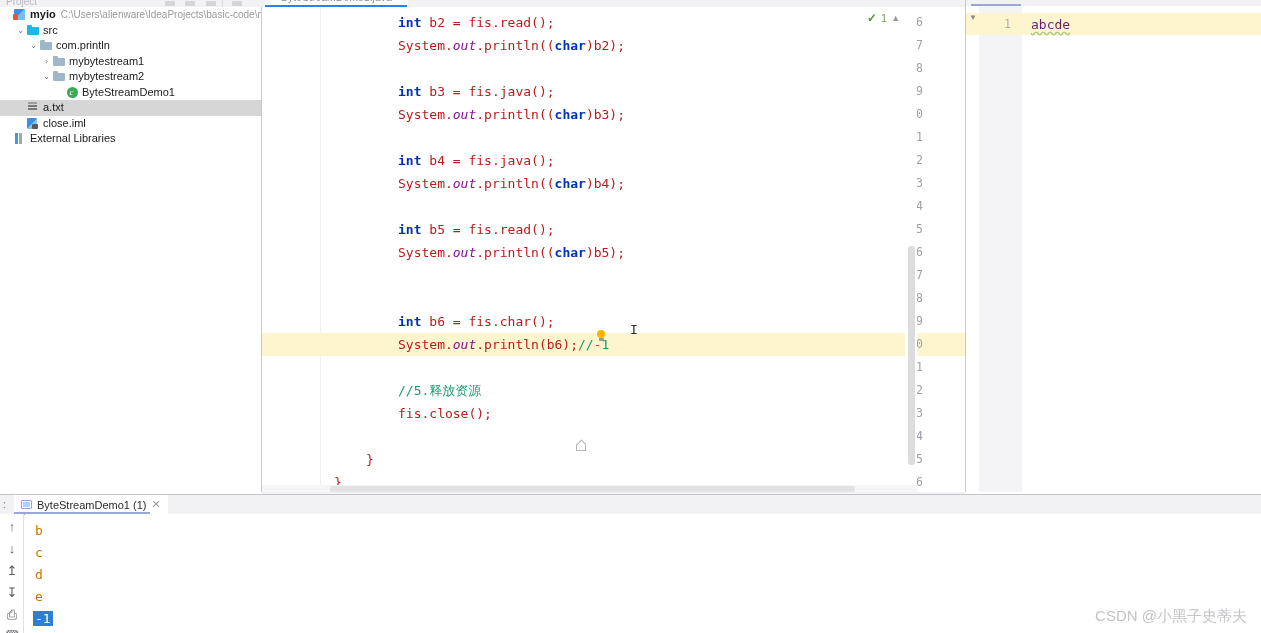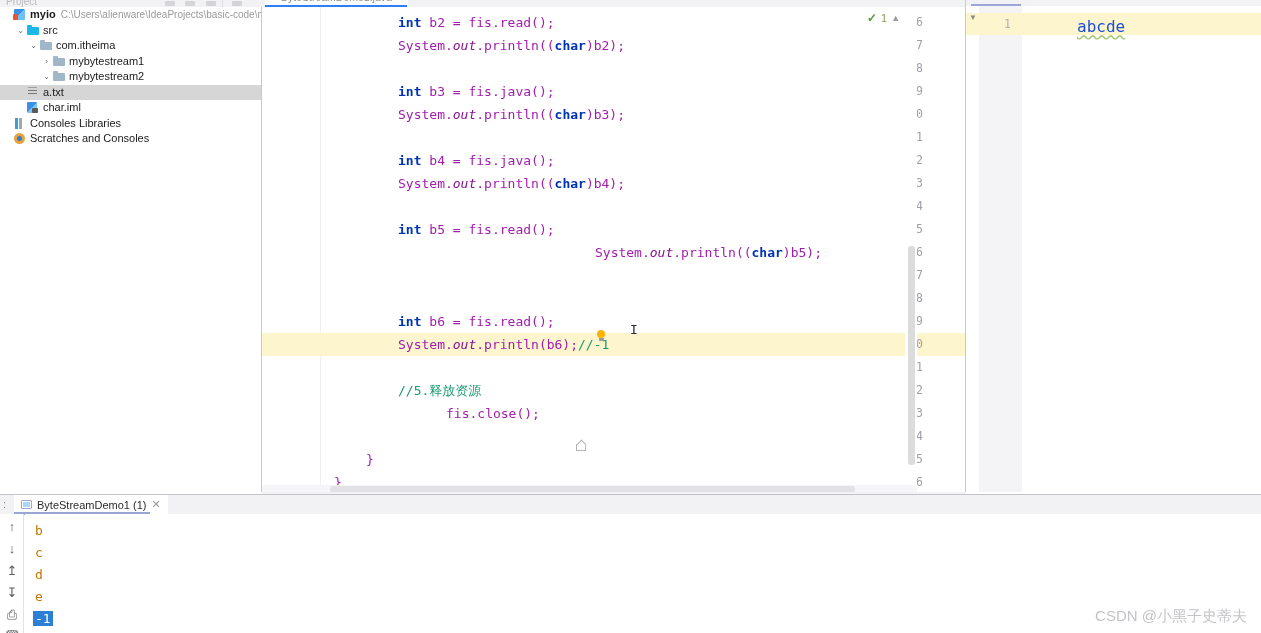--- a/index.html
+++ b/index.html
@@ -130,21 +130,21 @@
     white-space: pre; line-height: 23px;
   }
   .code-txt { position: absolute; left: 72px; }
   .hl-row {
     position: absolute; left: 0; width: 703px; height: 23px;
     background: #fdf5cd;
   }
   .kw { color: #0033b3; font-weight: bold; }
   .sf { color: #871094; font-style: italic; }
   .cm { color: #1a9b72; }
-  .pl { color: #a21caf; }
+  .pl { color: #b91c1c; }
 
   .bulb {
     position: absolute; width: 10px; height: 13px;
   }
   .bulb::before{content:"";position:absolute;left:1px;top:0px;width:8px;height:8px;
     border-radius:50%;background:#ffb300;}
   .bulb::after{content:"";position:absolute;left:2.5px;top:8px;width:5px;height:3px;
     background:#9a9a9a;border-radius:0 0 1px 1px;
     box-shadow:0 0 0 0 transparent;}
   .fold-marker {
@@ -222,23 +222,23 @@
     position: absolute; left: 13px; width: 32px; text-align: right;
     font-family: "DejaVu Sans Mono", monospace; font-size: 11.5px;
     color: #b0b0b6;
   }
   .r-hl {
     position: absolute; left: 0; top: 7px; width: 296px; height: 22px;
     background: #fdf5cd;
   }
   .r-text {
     position: absolute; left: 65px; font-family: "DejaVu Sans Mono", monospace;
-    font-size: 16px; color: #1d4ed8;
+    font-size: 13px; color: #701a75;
     text-decoration: underline; text-decoration-color: #a8c878;
-    text-decoration-style: wavy; text-underline-offset: 2px; margin-left: 46px;
+    text-decoration-style: wavy; text-underline-offset: 2px;
   }
   .r-bottom-fill {
     position: absolute; left: 13px; top: 29px; width: 43px; height: 457px;
     background: #f4f4f6;
   }
 
   
   .run-panel {
     position: absolute; left: 0; top: 494px; width: 1261px; height: 139px;
     background: #ffffff; border-top: 1px solid #c3c3c8;
@@ -316,51 +316,51 @@
           <span class="path-note">C:\Users\alienware\IdeaProjects\basic-code\myio</span>
         </div>
         <div class="tree-row" style="padding-left: 15px;">
           <span class="arrow">⌄</span>
           <span class="ic ic-srcfolder"></span>
           <span class="lbl">src</span>
         </div>
         <div class="tree-row" style="padding-left: 28px;">
           <span class="arrow">⌄</span>
           <span class="ic ic-pkg"></span>
-          <span class="lbl">com.itheima</span>
+          <span class="lbl">com.println</span>
         </div>
         <div class="tree-row" style="padding-left: 41px;">
           <span class="arrow">›</span>
           <span class="ic ic-pkg"></span>
           <span class="lbl">mybytestream1</span>
         </div>
         <div class="tree-row" style="padding-left: 41px;">
           <span class="arrow">⌄</span>
           <span class="ic ic-pkg"></span>
           <span class="lbl">mybytestream2</span>
         </div>
+        <div class="tree-row" style="padding-left: 54px;">
+          <span class="arrow none">&nbsp;</span>
+          <span class="ic ic-class"></span>
+          <span class="lbl">ByteStreamDemo1</span>
+        </div>
         <div class="tree-row selected" style="padding-left: 15px;">
           <span class="arrow none">&nbsp;</span>
           <span class="ic ic-txt"></span>
           <span class="lbl">a.txt</span>
         </div>
         <div class="tree-row" style="padding-left: 15px;">
           <span class="arrow none">&nbsp;</span>
           <span class="ic ic-iml"></span>
-          <span class="lbl">char.iml</span>
+          <span class="lbl">close.iml</span>
         </div>
         <div class="tree-row" style="padding-left: 2px;">
           <span class="arrow none">&nbsp;</span>
           <span class="ic ic-extlib"></span>
-          <span class="lbl">Consoles Libraries</span>
-        </div>
-        <div class="tree-row" style="padding-left: 2px;">
-          <span class="arrow none">&nbsp;</span>
-          <span class="ic ic-scratch"></span>
-          <span class="lbl">Scratches and Consoles</span>
+          <span class="lbl">External Libraries</span>
         </div>
       </div>
   </div>
 
   <div class="editor-wrap">
 
     <div class="editor-tabbar">
       <div class="etab">
         
         <span>ByteStreamDemo1.java</span>
@@ -383,33 +383,33 @@
           <div class="code-line code-txt" style="top: 96px; left: 136px;"><span class="pl">System.</span><span class="sf">out</span><span class="pl">.println((</span><span class="kw">char</span><span class="pl">)b3);</span></div>
           <div class="lnum" style="top: 119px; line-height: 23px;">31</div>
           <div class="lnum" style="top: 142px; line-height: 23px;">32</div>
           <div class="code-line code-txt" style="top: 142px; left: 136px;"><span class="kw">int</span><span class="pl"> b4 = fis.java();</span></div>
           <div class="lnum" style="top: 165px; line-height: 23px;">33</div>
           <div class="code-line code-txt" style="top: 165px; left: 136px;"><span class="pl">System.</span><span class="sf">out</span><span class="pl">.println((</span><span class="kw">char</span><span class="pl">)b4);</span></div>
           <div class="lnum" style="top: 188px; line-height: 23px;">34</div>
           <div class="lnum" style="top: 211px; line-height: 23px;">35</div>
           <div class="code-line code-txt" style="top: 211px; left: 136px;"><span class="kw">int</span><span class="pl"> b5 = fis.read();</span></div>
           <div class="lnum" style="top: 234px; line-height: 23px;">36</div>
-          <div class="code-line code-txt" style="top: 234px; left: 124px; text-align: center;"><span class="pl">System.</span><span class="sf">out</span><span class="pl">.println((</span><span class="kw">char</span><span class="pl">)b5);</span></div>
+          <div class="code-line code-txt" style="top: 234px; left: 136px;"><span class="pl">System.</span><span class="sf">out</span><span class="pl">.println((</span><span class="kw">char</span><span class="pl">)b5);</span></div>
           <div class="lnum" style="top: 257px; line-height: 23px;">37</div>
           <div class="lnum" style="top: 280px; line-height: 23px;">38</div>
           <div class="lnum" style="top: 303px; line-height: 23px;">39</div>
-          <div class="code-line code-txt" style="top: 303px; left: 136px;"><span class="kw">int</span><span class="pl"> b6 = fis.read();</span></div>
+          <div class="code-line code-txt" style="top: 303px; left: 136px;"><span class="kw">int</span><span class="pl"> b6 = fis.char();</span></div>
           <div class="hl-row" style="top: 326px;"></div>
           <div class="lnum" style="top: 326px; line-height: 23px;">40</div>
           <div class="code-line code-txt" style="top: 326px; left: 136px;"><span class="pl">System.</span><span class="sf">out</span><span class="pl">.println(b6);</span><span class="cm">//-1</span></div>
           <div class="lnum" style="top: 349px; line-height: 23px;">41</div>
           <div class="lnum" style="top: 372px; line-height: 23px;">42</div>
           <div class="code-line code-txt" style="top: 372px; left: 136px;"><span class="cm">//5.释放资源</span></div>
           <div class="lnum" style="top: 395px; line-height: 23px;">43</div>
-          <div class="code-line code-txt" style="top: 395px; left: 136px; margin-left: 48px;"><span class="pl">fis.close();</span></div>
+          <div class="code-line code-txt" style="top: 395px; left: 136px;"><span class="pl">fis.close();</span></div>
           <div class="lnum" style="top: 418px; line-height: 23px;">44</div>
           <div class="lnum" style="top: 441px; line-height: 23px;">45</div>
           <div class="code-line code-txt" style="top: 441px; left: 104px;"><span class="pl">}</span></div>
           <div class="lnum" style="top: 464px; line-height: 23px;">46</div>
           <div class="code-line code-txt" style="top: 464px; left: 72px;"><span class="pl">}</span></div>
         </div>
 
       <div class="bulb" style="left:334px; top:323px;"></div>
 
       <div class="fold-marker" style="left:314px; top:434px;"></div>

